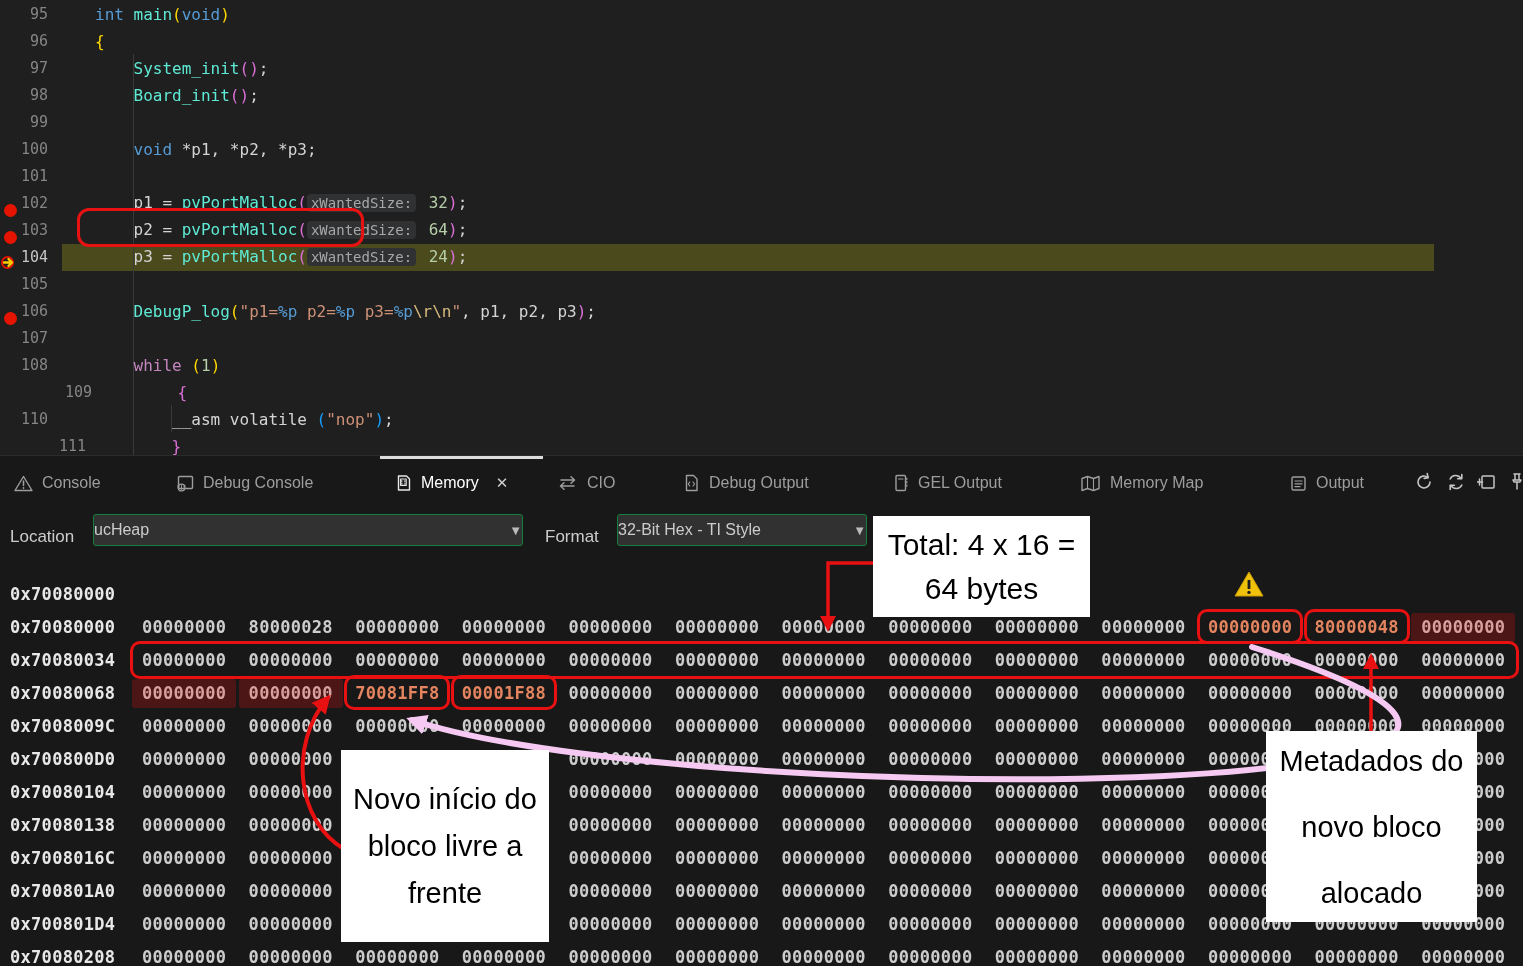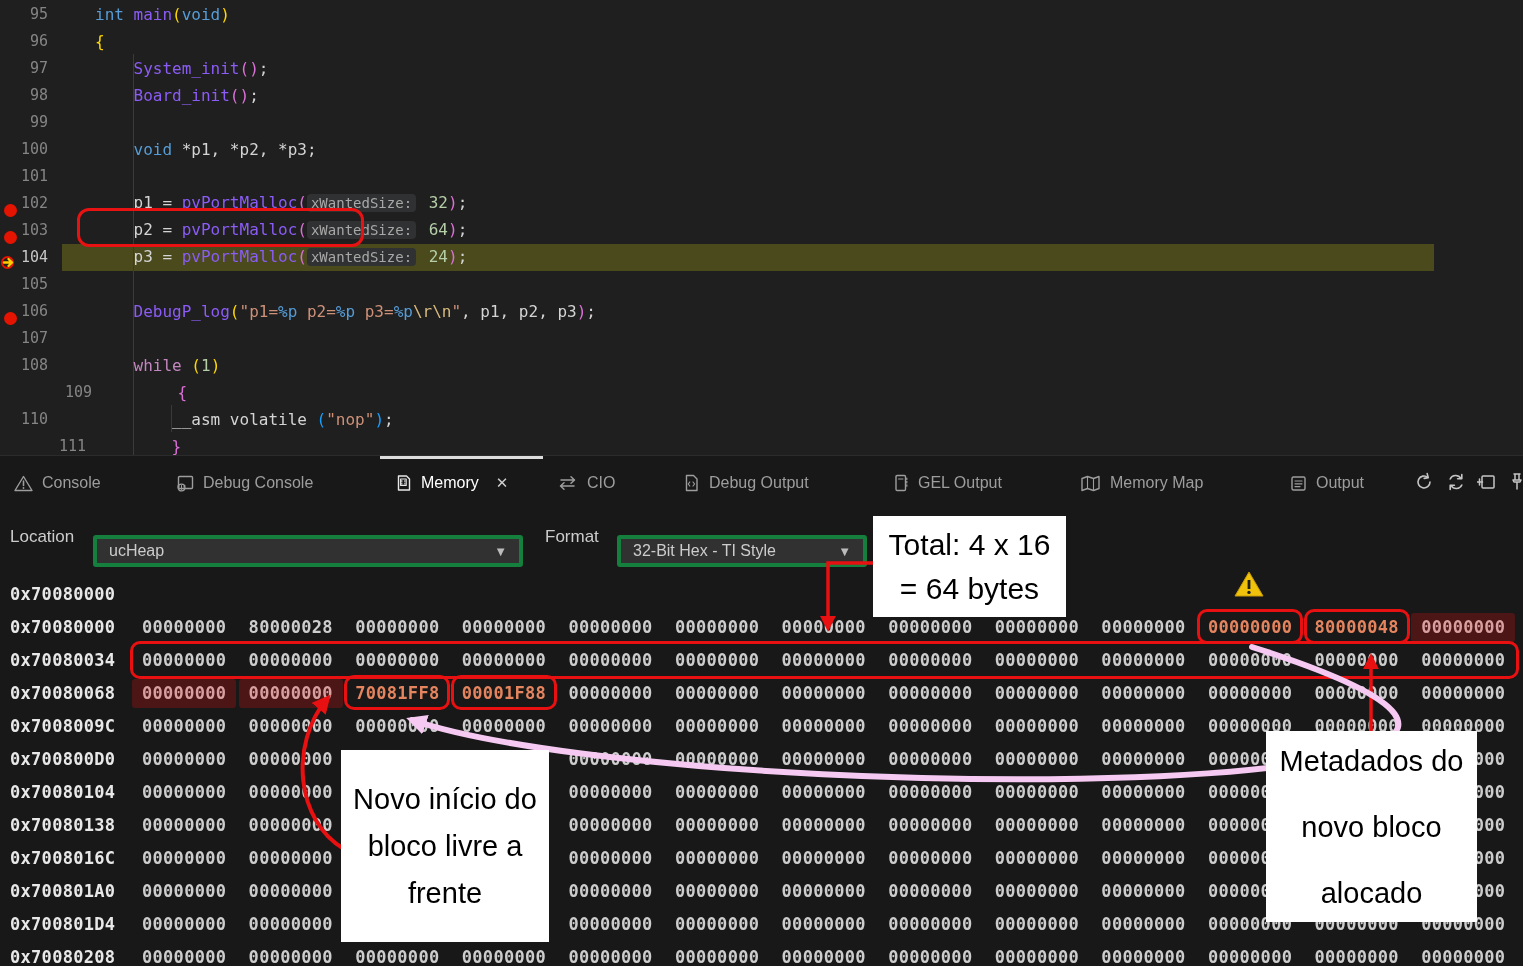--- a/index.html
+++ b/index.html
@@ -12,64 +12,64 @@
   .indent-guide { position:absolute; width:1px; background:#3a3a3a; }
   .eline { position:absolute; left:0; height:27px; display:flex; align-items:flex-end; white-space:pre;
            font-size:16px; line-height:27px; width:100%; }
   .bpcol { width:20px; display:flex; justify-content:center; align-items:center; flex:0 0 20px; }
   .bp-dot { width:13px; height:13px; border-radius:50%; background:#e51400; }
   .cur-stmt { position:relative; width:18px; height:16px; }
   .cur-ring { position:absolute; left:0; top:1px; width:13px; height:13px; border-radius:50%; border:2px solid #e51400; }
   .lnum { width:28px; text-align:right; color:#858585; font-size:15px; flex:0 0 28px; }
   .lnum.active { color:#c6c6c6; }
   .codecol { padding-left:47px; }
-  .tk-kw{color:#569cd6}.tk-kwp{color:#c586c0}.tk-fn{color:#8b5cf6}.tk-pg{color:#ffd700}
+  .tk-kw{color:#569cd6}.tk-kwp{color:#c586c0}.tk-fn{color:#5eead4}.tk-pg{color:#ffd700}
   .tk-pp{color:#da70d6}.tk-pb{color:#179fff}.tk-num{color:#b5cea8}.tk-str{color:#ce9178}
   .tk-esc{color:#569cd6}.tk-escg{color:#d7ba7d}.tk-pl{color:#d4d4d4}
   .tk-hint{color:#a8a8a8; background:#303132; border-radius:4px; padding:1px 4px; font-size:14px; margin-right:3px;}
   #line103-box { position:absolute; left:77px; top:208px; width:287px; height:39px;
                  border:3.5px solid #e81212; border-radius:12px; z-index:6; }
 
   
   #panel { position:absolute; left:0; top:455px; width:1523px; height:511px; background:#181818; border-top:1px solid #2b2b2b; }
   #tab-indicator { position:absolute; left:380px; top:0px; width:163px; height:2.5px; background:#dcdcdc; }
   .ptab { position:absolute; top:10px; height:34px; display:flex; align-items:center; gap:9px;
           color:#9d9d9d; font-family:"Liberation Sans", sans-serif; font-size:16px; cursor:pointer; }
   .ptab.active { color:#ffffff; }
   .ptab svg { display:block; }
   .tab-close { margin-left:8px; color:#cfcfcf; font-size:15px; }
   .action-icon { position:absolute; top:13px; width:26px; height:26px; display:flex; align-items:center; justify-content:center; }
 
   
   #toolbar { position:absolute; left:0; top:55px; width:1523px; height:60px;
              font-family:"Liberation Sans", sans-serif; color:#cccccc; }
   .tb-label { position:absolute; top:16px; font-size:17px; }
-  .combo { position:absolute; top:24px; height:32px; background:#313131; border:4px solid #15803d; border-radius:3px;
-           display:flex; align-items:center; font-size:16px; color:#cccccc; padding:0 12px; }
+  .combo { position:absolute; top:3px; height:32px; background:#313131; border:1px solid #15803d; border-radius:3px;
+           display:flex; align-items:center; font-size:16px; color:#cccccc; padding:0 0; }
   .combo .chev { margin-left:auto; color:#bbbbbb; font-size:13px; }
 
   
   #memgrid { position:absolute; left:0; top:121px; width:1523px; }
   .mrow { display:flex; height:33px; align-items:center; padding-left:10px; font-weight:bold; font-size:17px; }
   .maddr { width:132px; color:#e8e8e8; flex:0 0 132px; letter-spacing:0.3px; }
   .mval { width:106.6px; flex:0 0 106.6px; color:#cdcdcd; letter-spacing:0.3px; }
   .mval > span { display:inline-block; position:relative; }
   .msym { color:#4d9ee0; letter-spacing:0.3px; }
   .mval.boxed > span { color:#e5855f; }
   .mval.boxed > span::after { content:""; position:absolute; left:-11px; right:-11px; top:-8px; bottom:-7px;
                               border:3.5px solid #e81010; border-radius:10px; }
   .mval.changed > span { background:#4c1616; color:#d9a0a0; padding:4px 10px 5px; margin:-4px -10px -5px; border-radius:3px; }
 
   
   #row-box { position:absolute; left:130px; top:641px; width:1389px; height:38px;
              border:3.5px solid #e81010; border-radius:10px; z-index:20; }
   .callout { position:absolute; background:#ffffff; color:#000000; z-index:40;
              font-family:"Liberation Sans", sans-serif; text-align:center;
              display:flex; flex-direction:column; justify-content:center; }
-  #callout-total { left:873px; top:516px; width:193px; height:101px; font-size:30px; line-height:44px; padding:0 6px; }
+  #callout-total { left:873px; top:516px; width:217px; height:101px; font-size:30px; line-height:44px; padding:0 6px; }
   #callout-free  { left:341px; top:750px; width:208px; height:192px; font-size:29px; line-height:47px; padding:0 10px; }
   #callout-meta  { left:1266px; top:731px; width:211px; height:191px; font-size:29px; line-height:66px; padding:0 8px; }
   #arrows { position:absolute; left:0; top:0; width:1523px; height:966px; z-index:30; pointer-events:none; }
   #warning-tri { position:absolute; left:1233px; top:570px; z-index:25; }
 </style>
 </head>
 <body>
 
 <div id="editor">
   <div id="current-line-bar"></div>

